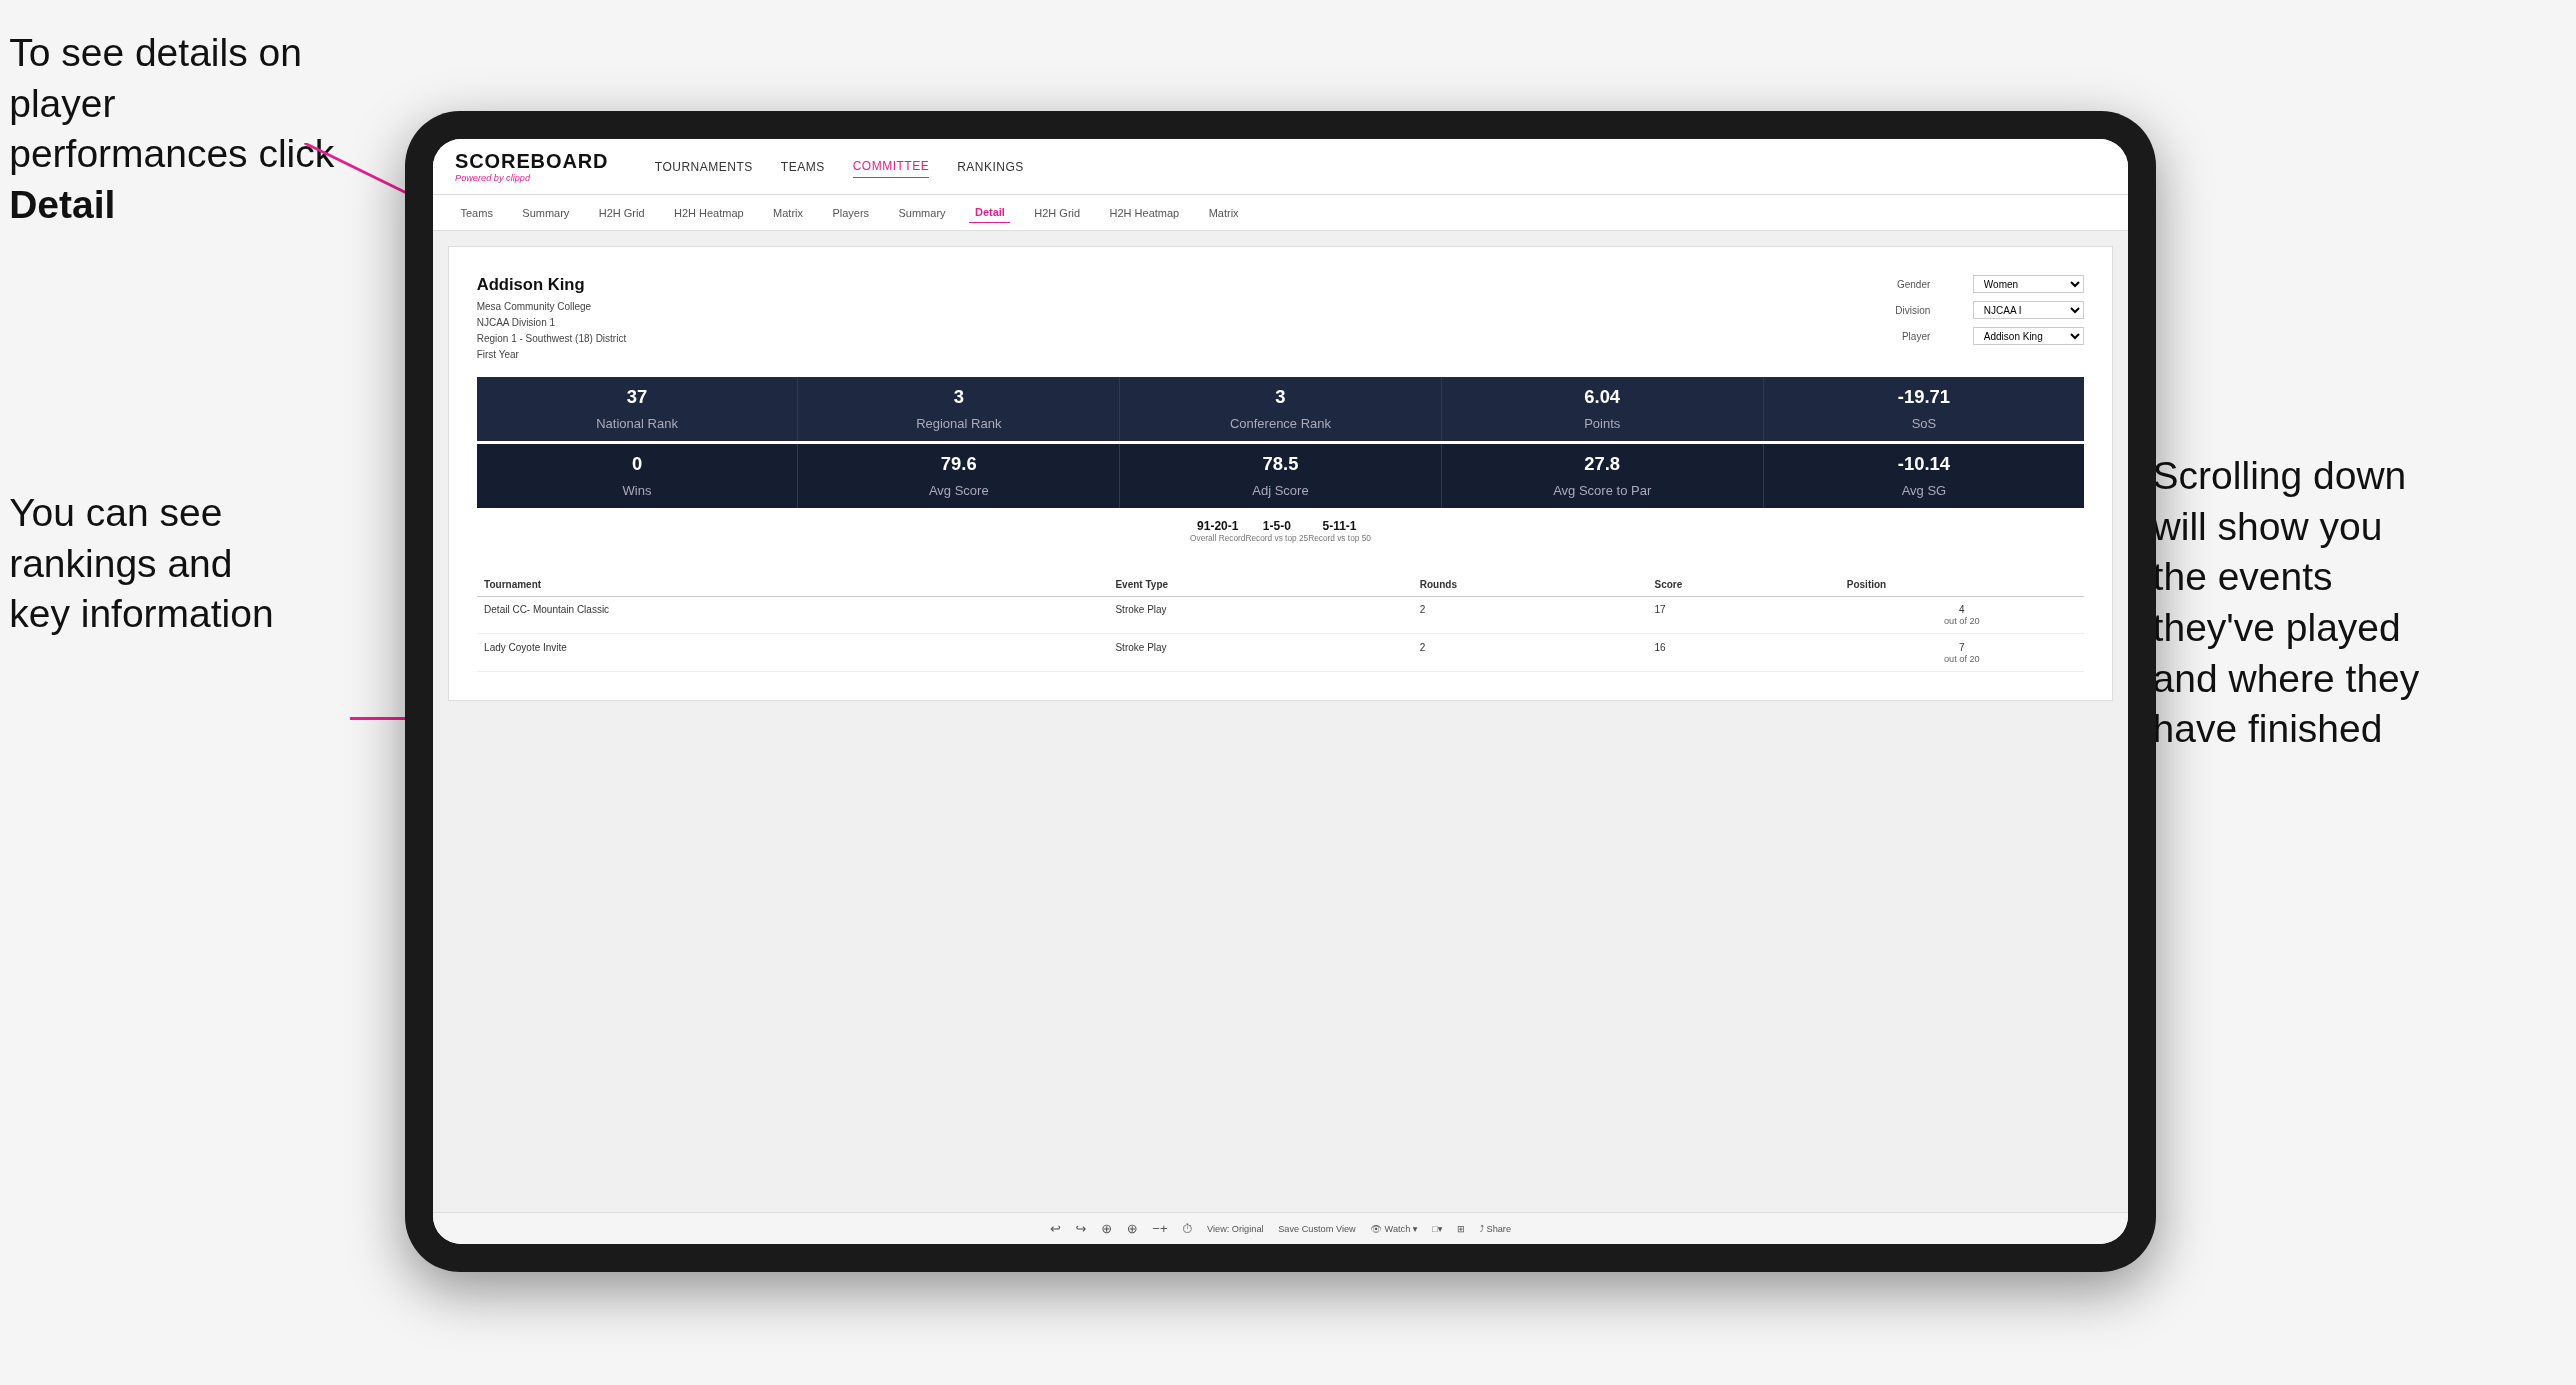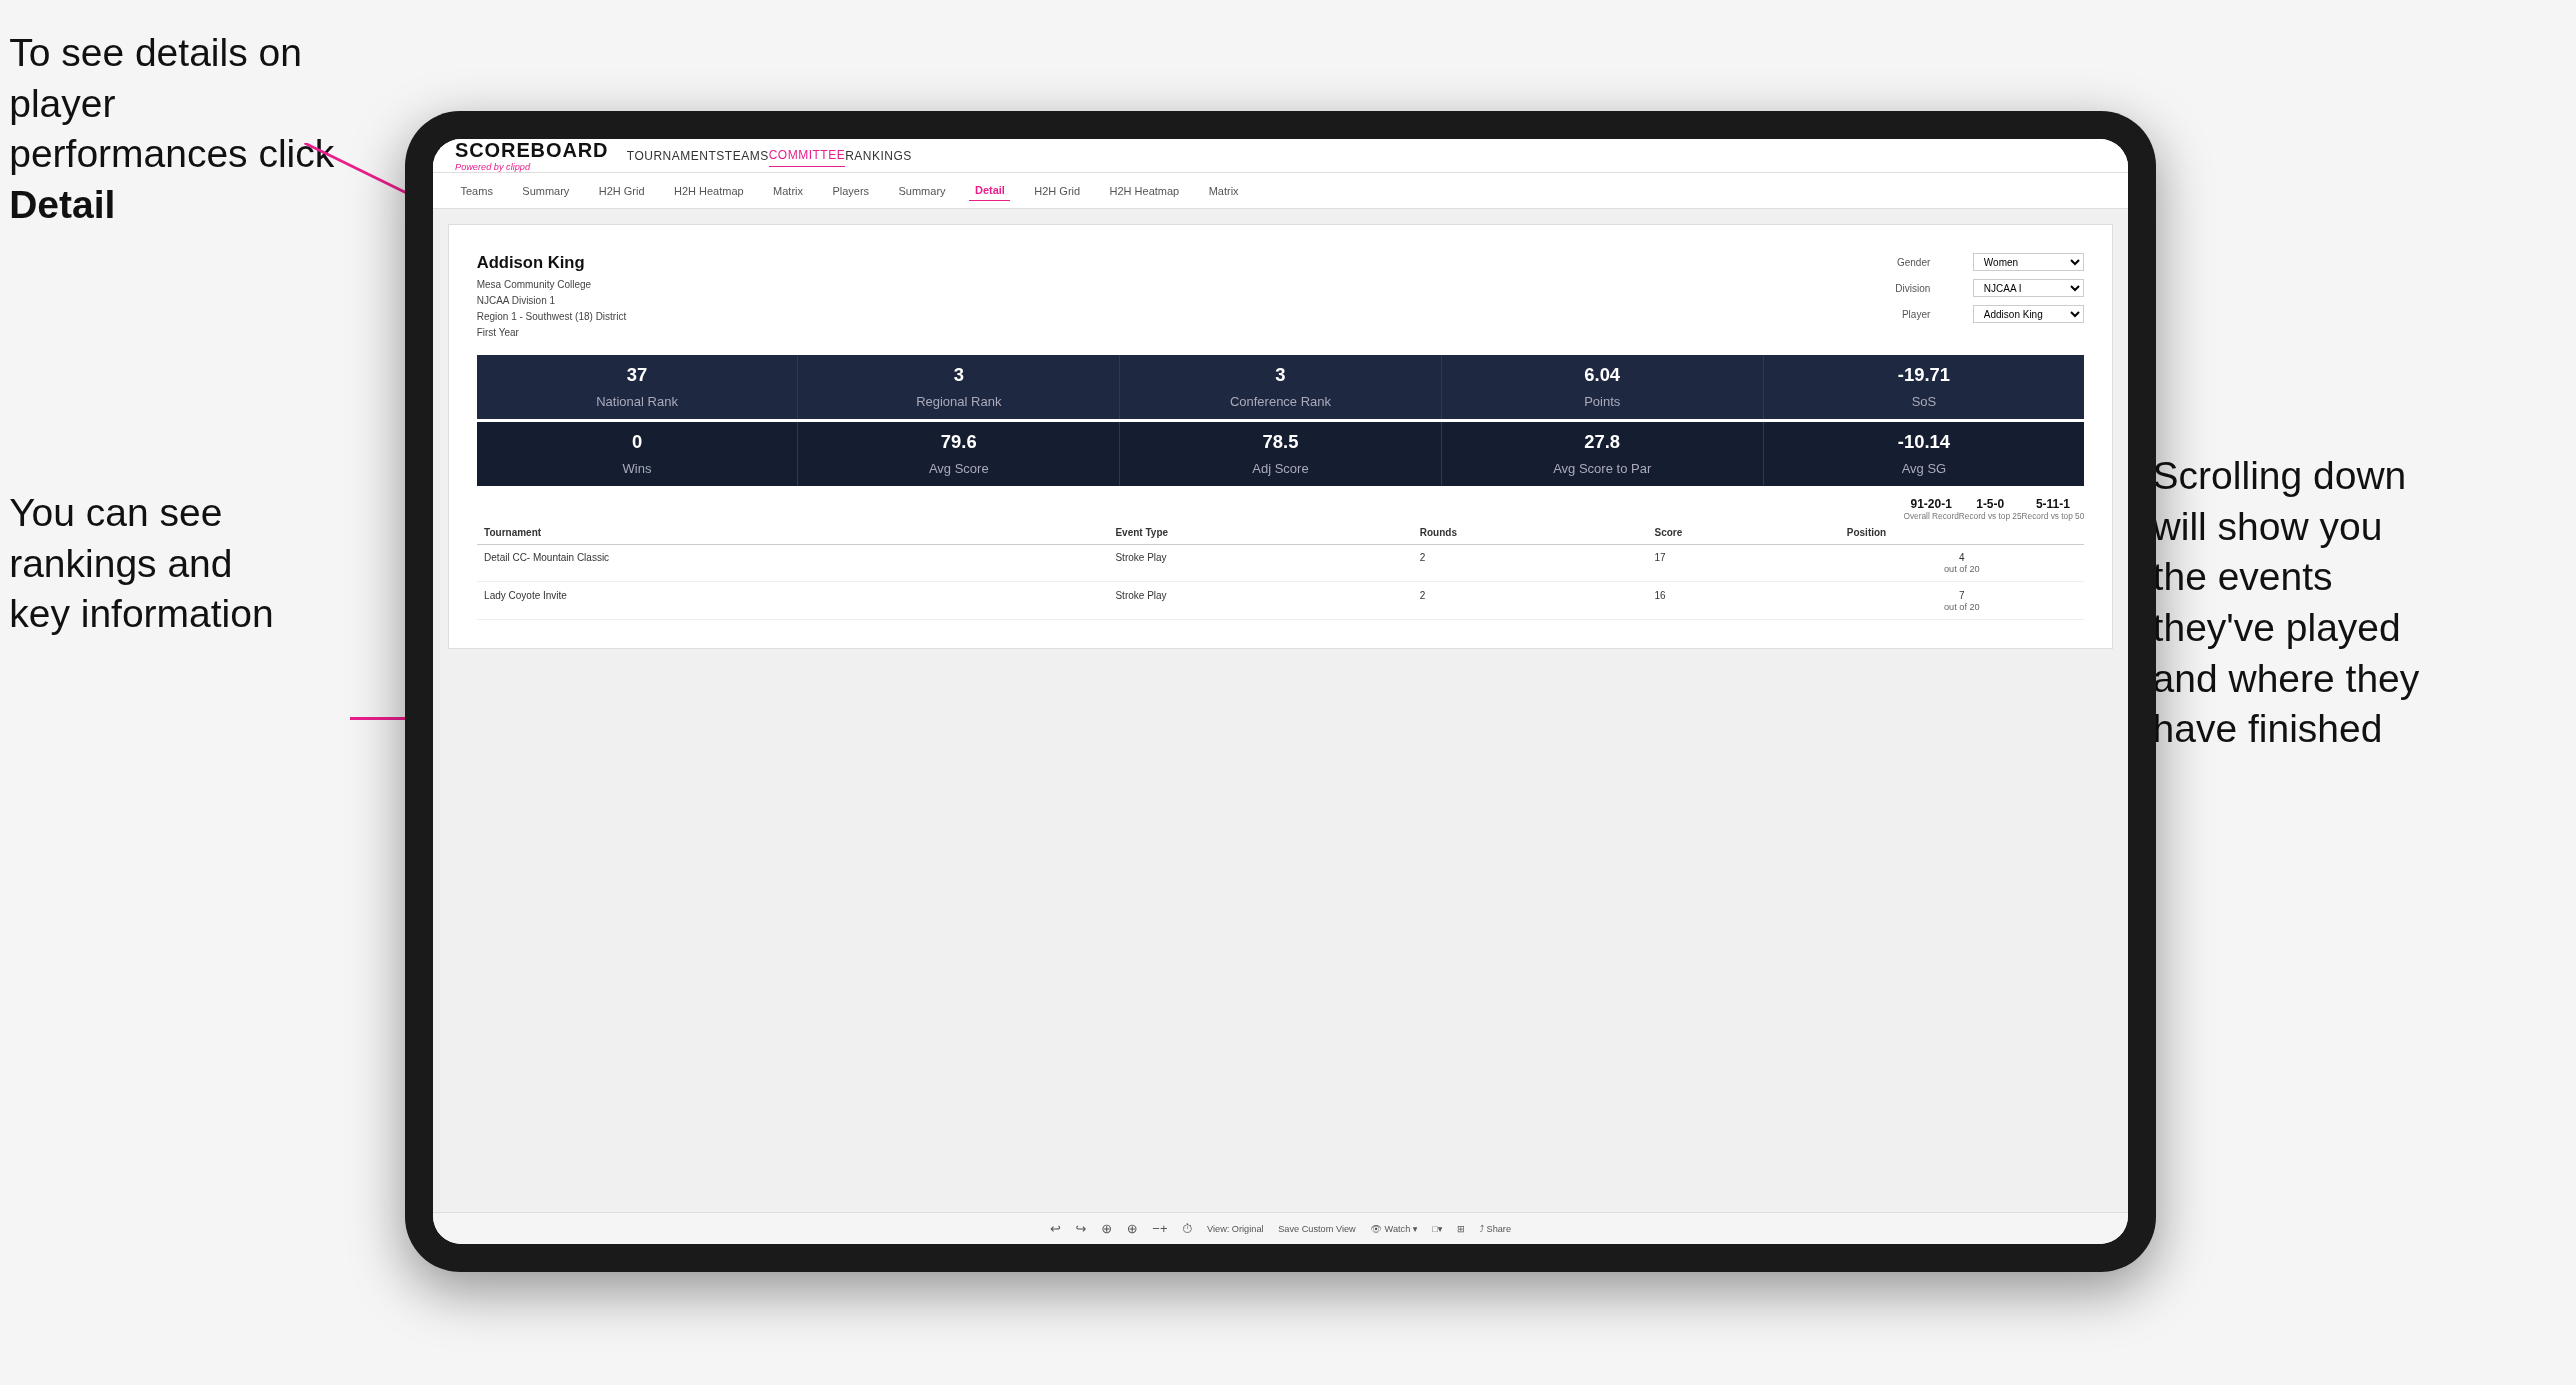--- a/index.html
+++ b/index.html
@@ -86,23 +86,24 @@
       height: 100%;
       background: #fff;
       display: flex;
       flex-direction: column;
     }
 
     
     .top-nav {
       display: flex;
       align-items: center;
-      padding: 0 22px;
+      padding: 11px 22px;
       border-bottom: 0.9px solid #ddd;
       background: #fff;
+      gap: 28px;
     }
 
     .logo-area {
       display: flex;
       flex-direction: column;
       margin-right: 18.4px;
     }
 
     .logo-text {
       font-size: 20px;
@@ -253,22 +254,22 @@
     
     .stats-grid-dark2 {
       background: #151d30;
       display: flex;
       margin-bottom: 11px;
     }
 
     
     .records-row {
       display: flex;
-      justify-content: flex-end;
-      margin-bottom: 1px;
+      justify-content: center;
+      margin-bottom: 31px;
     }
 
     .record-item {
       text-align: center;
     }
 
     .record-value {
       font-size: 12px;
       font-weight: 600;
       color: #111;

